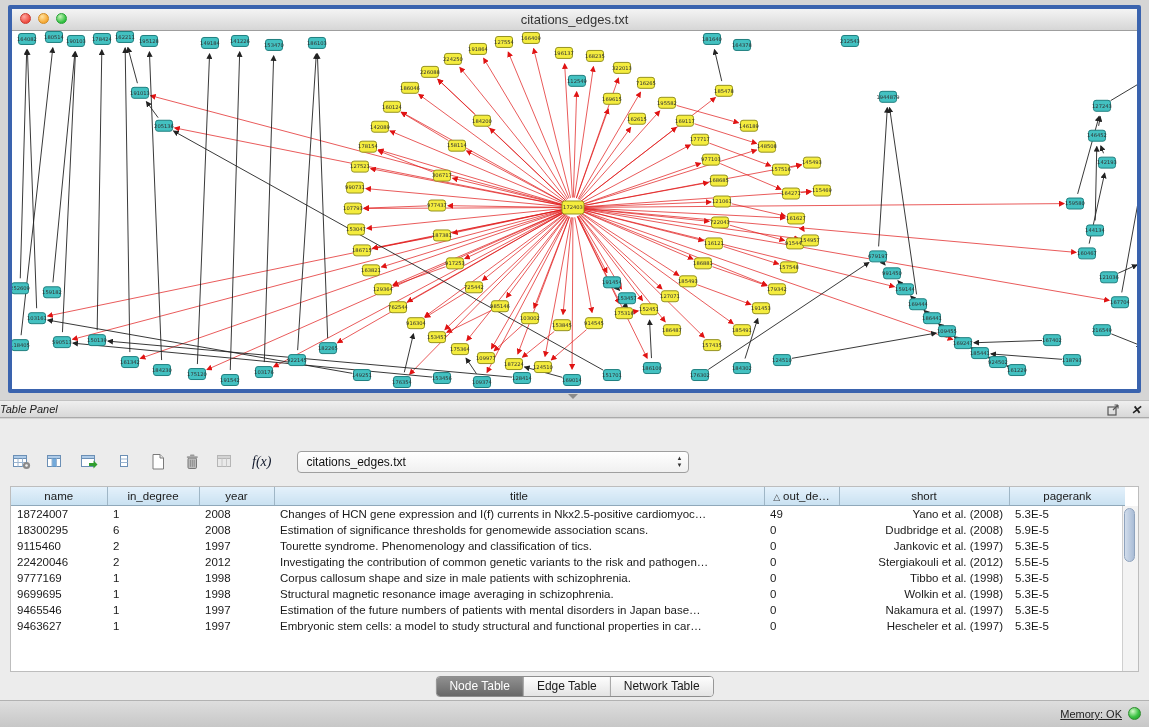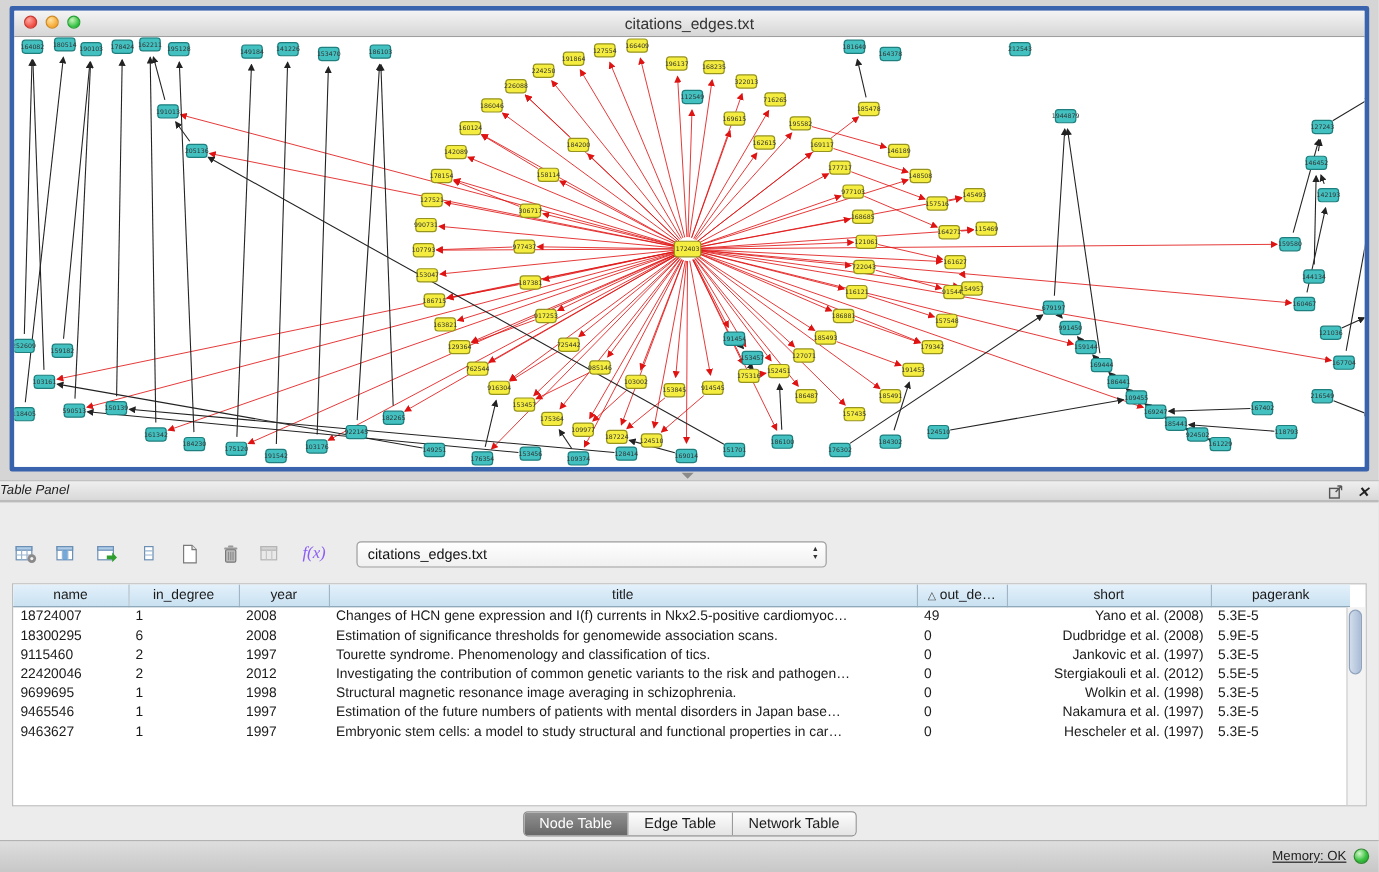--- a/index.html
+++ b/index.html
@@ -26,21 +26,21 @@
   .panel-header{position:absolute;top:400px;left:0;width:100%;height:18px;box-sizing:border-box;
     background:linear-gradient(#efefef,#d8d8d8);border-top:1px solid #c2c2c2;border-bottom:1px solid #aaa;
     font-size:11px;color:#222;line-height:17px;padding-left:0;font-style:italic;}
   .ph-icons{position:absolute;right:8px;top:1px;display:flex;gap:12px;align-items:center;height:16px;}
   .ph-close{font-size:12px;font-weight:bold;color:#222;line-height:16px;}
 
   .panel-body{position:absolute;top:419px;left:0;right:0;bottom:0;background:#ececec;}
 
   .tb{position:absolute;top:26px;left:12px;right:12px;height:34px;display:flex;align-items:center;gap:14px;}
   .tbicon{width:20px;height:18px;display:inline-flex;align-items:center;justify-content:center;}
-  .fx{font-family:"Liberation Serif",serif;font-style:italic;font-size:14px;color:#8b5cf6;padding:0 2px;}
+  .fx{font-family:"Liberation Serif",serif;font-style:italic;font-size:14px;color:#0f172a;padding:0 2px;}
   .combo{display:flex;align-items:center;width:392px;height:22px;box-sizing:border-box;
     background:linear-gradient(#ffffff,#f0f0f0);border:1px solid #9f9f9f;border-radius:4px;
     padding:0 22px 0 8px;font-size:12px;color:#111;margin-left:10px;position:relative;}
   .combo-arrows{position:absolute;right:6px;top:3px;display:flex;flex-direction:column;gap:0;
     font-size:6px;line-height:7px;color:#333;text-align:center;}
 
   .table-wrap{position:absolute;top:67px;left:10px;right:10px;height:186px;background:#fff;
     border:1px solid #bdbdbd;box-sizing:border-box;overflow:hidden;}
   table.grid{border-collapse:collapse;table-layout:fixed;width:1114px;font-size:11.5px;color:#1a1a1a;}
   table.grid th{height:18px;box-sizing:border-box;background:linear-gradient(#e4f1fb,#c9e1f1);
@@ -949,20 +949,29 @@
           <tr>
             <td class="c-name">22420046</td>
             <td class="c-in_degree">2</td>
             <td class="c-year">2012</td>
             <td class="c-title">Investigating the contribution of common genetic variants to the risk and pathogen…</td>
             <td class="c-out_degree">0</td>
             <td class="c-short">Stergiakouli et al. (2012)</td>
             <td class="c-pagerank">5.5E-5</td>
           </tr>
           <tr>
+            <td class="c-name">9777169</td>
+            <td class="c-in_degree">1</td>
+            <td class="c-year">1998</td>
+            <td class="c-title">Corpus callosum shape and size in male patients with schizophrenia.</td>
+            <td class="c-out_degree">0</td>
+            <td class="c-short">Tibbo et al. (1998)</td>
+            <td class="c-pagerank">5.3E-5</td>
+          </tr>
+          <tr>
             <td class="c-name">9699695</td>
             <td class="c-in_degree">1</td>
             <td class="c-year">1998</td>
             <td class="c-title">Structural magnetic resonance image averaging in schizophrenia.</td>
             <td class="c-out_degree">0</td>
             <td class="c-short">Wolkin et al. (1998)</td>
             <td class="c-pagerank">5.3E-5</td>
           </tr>
           <tr>
             <td class="c-name">9465546</td>

